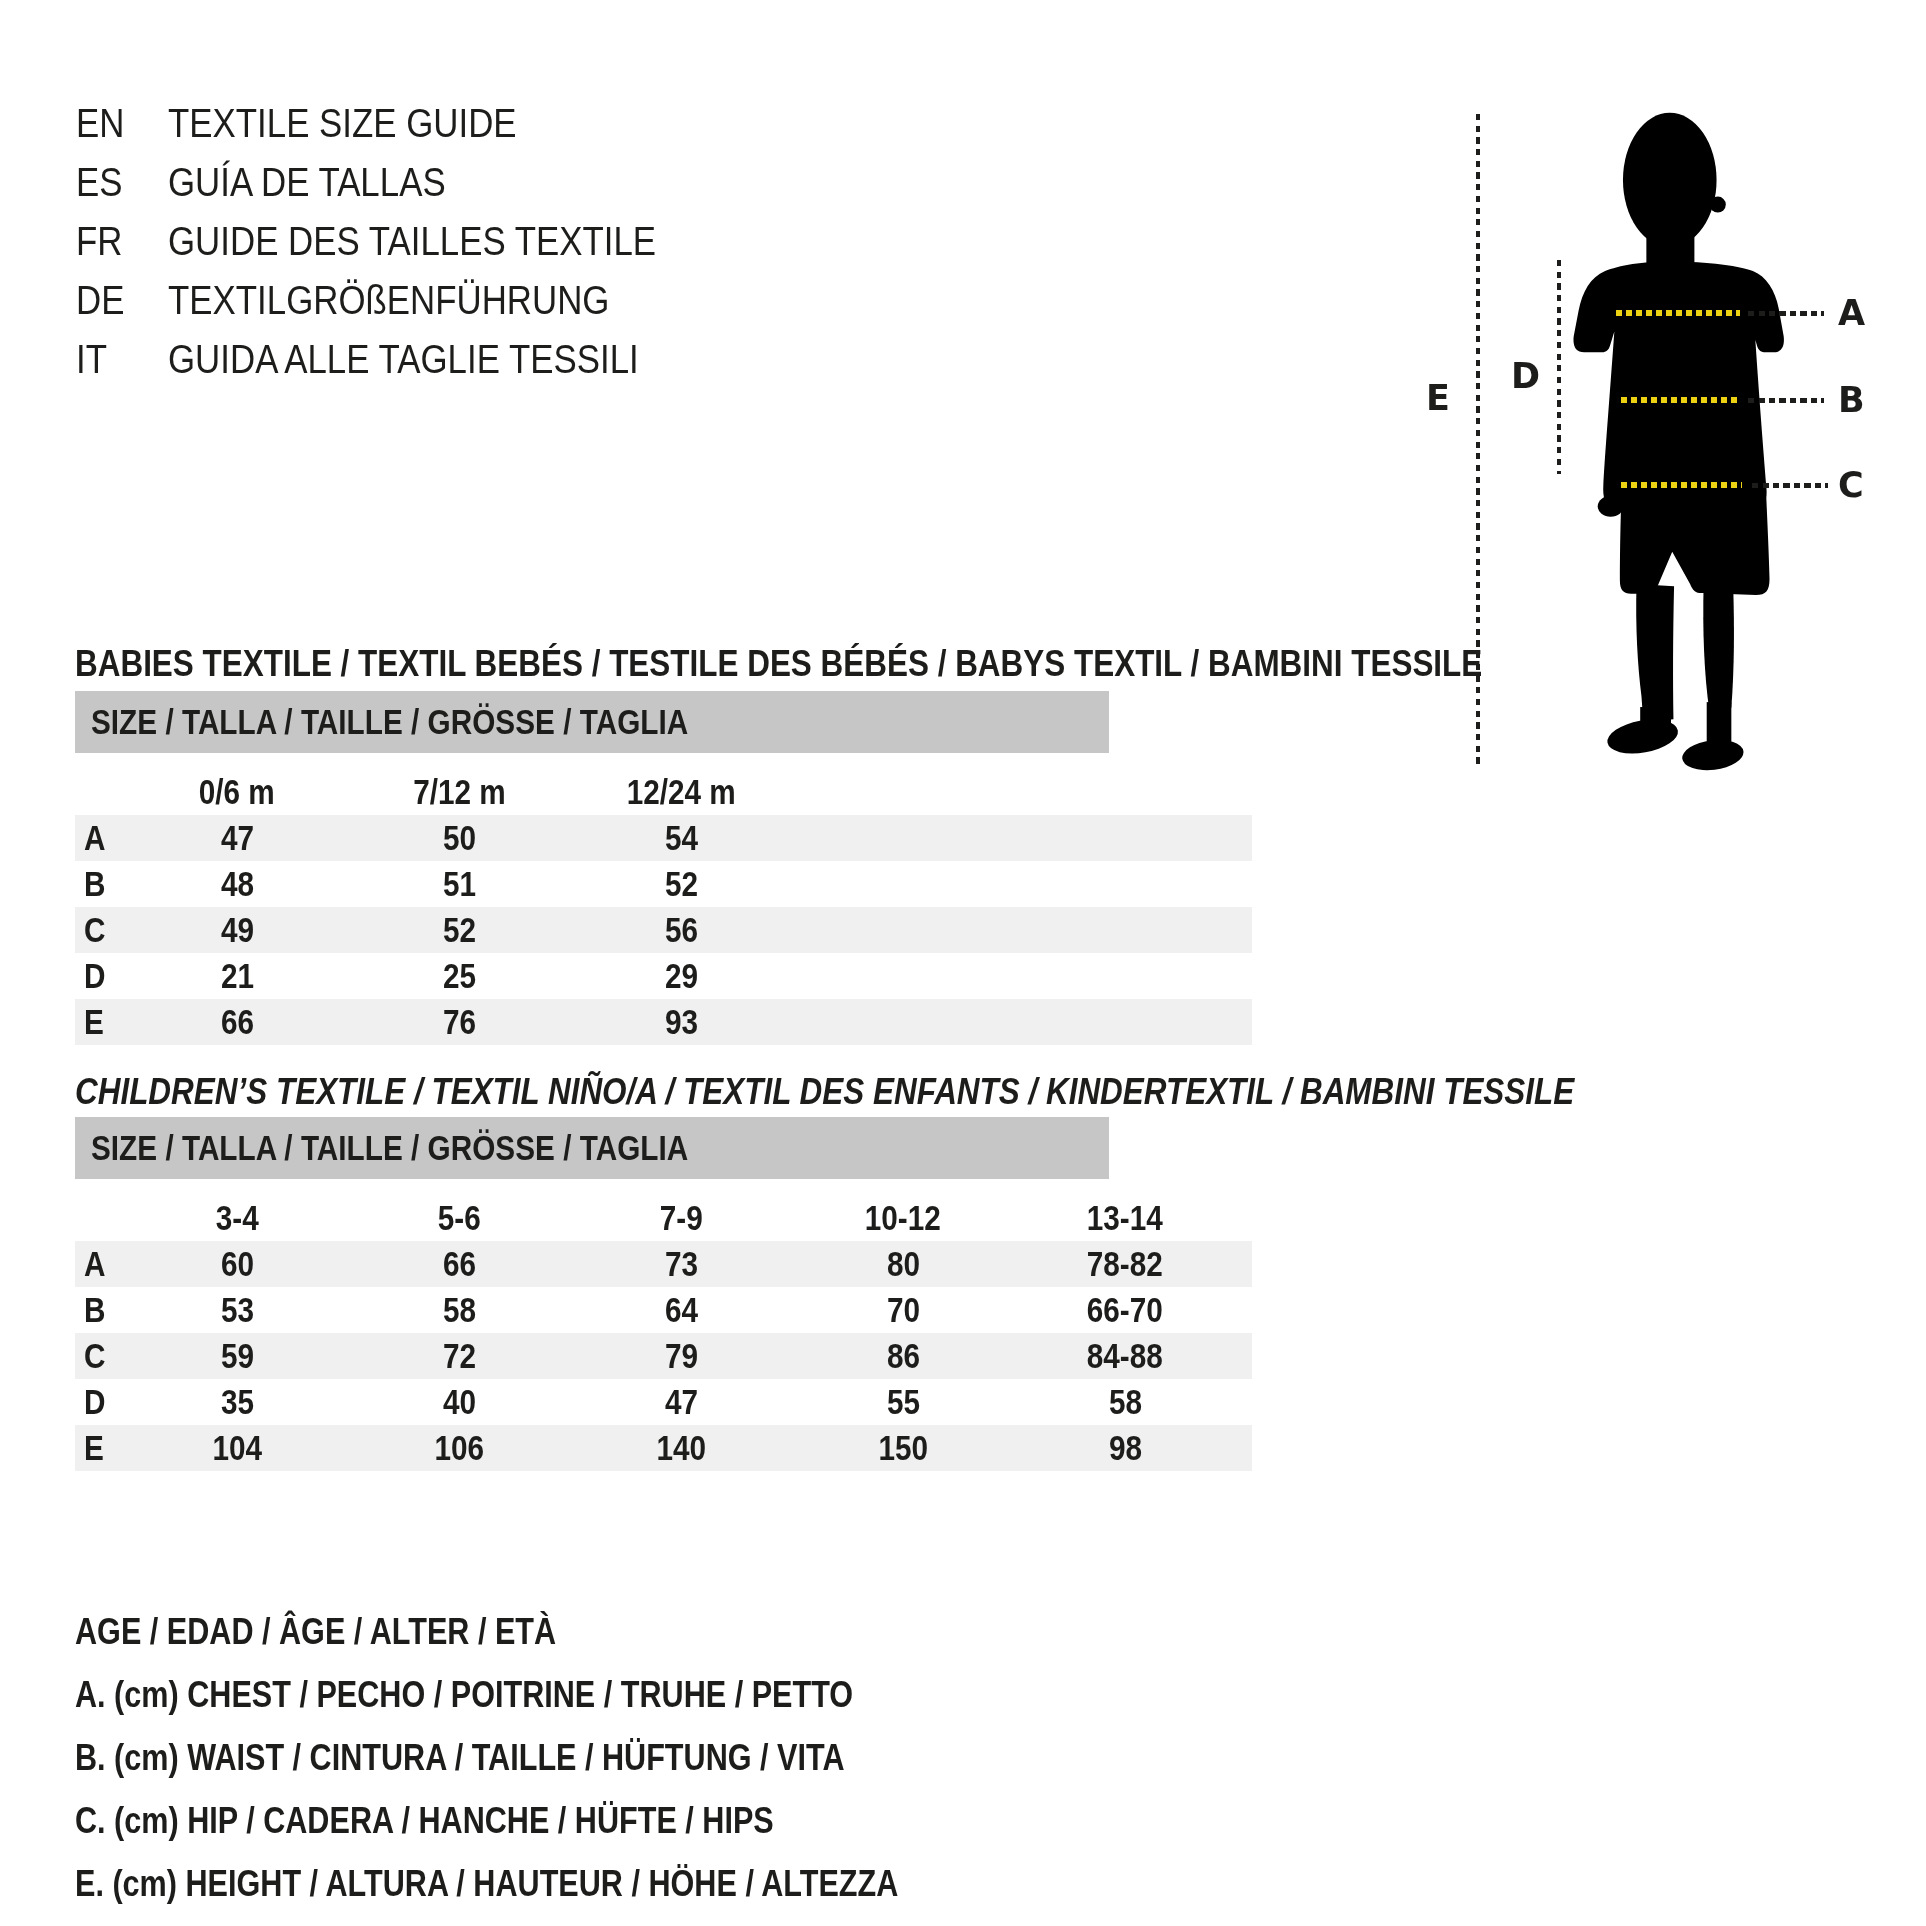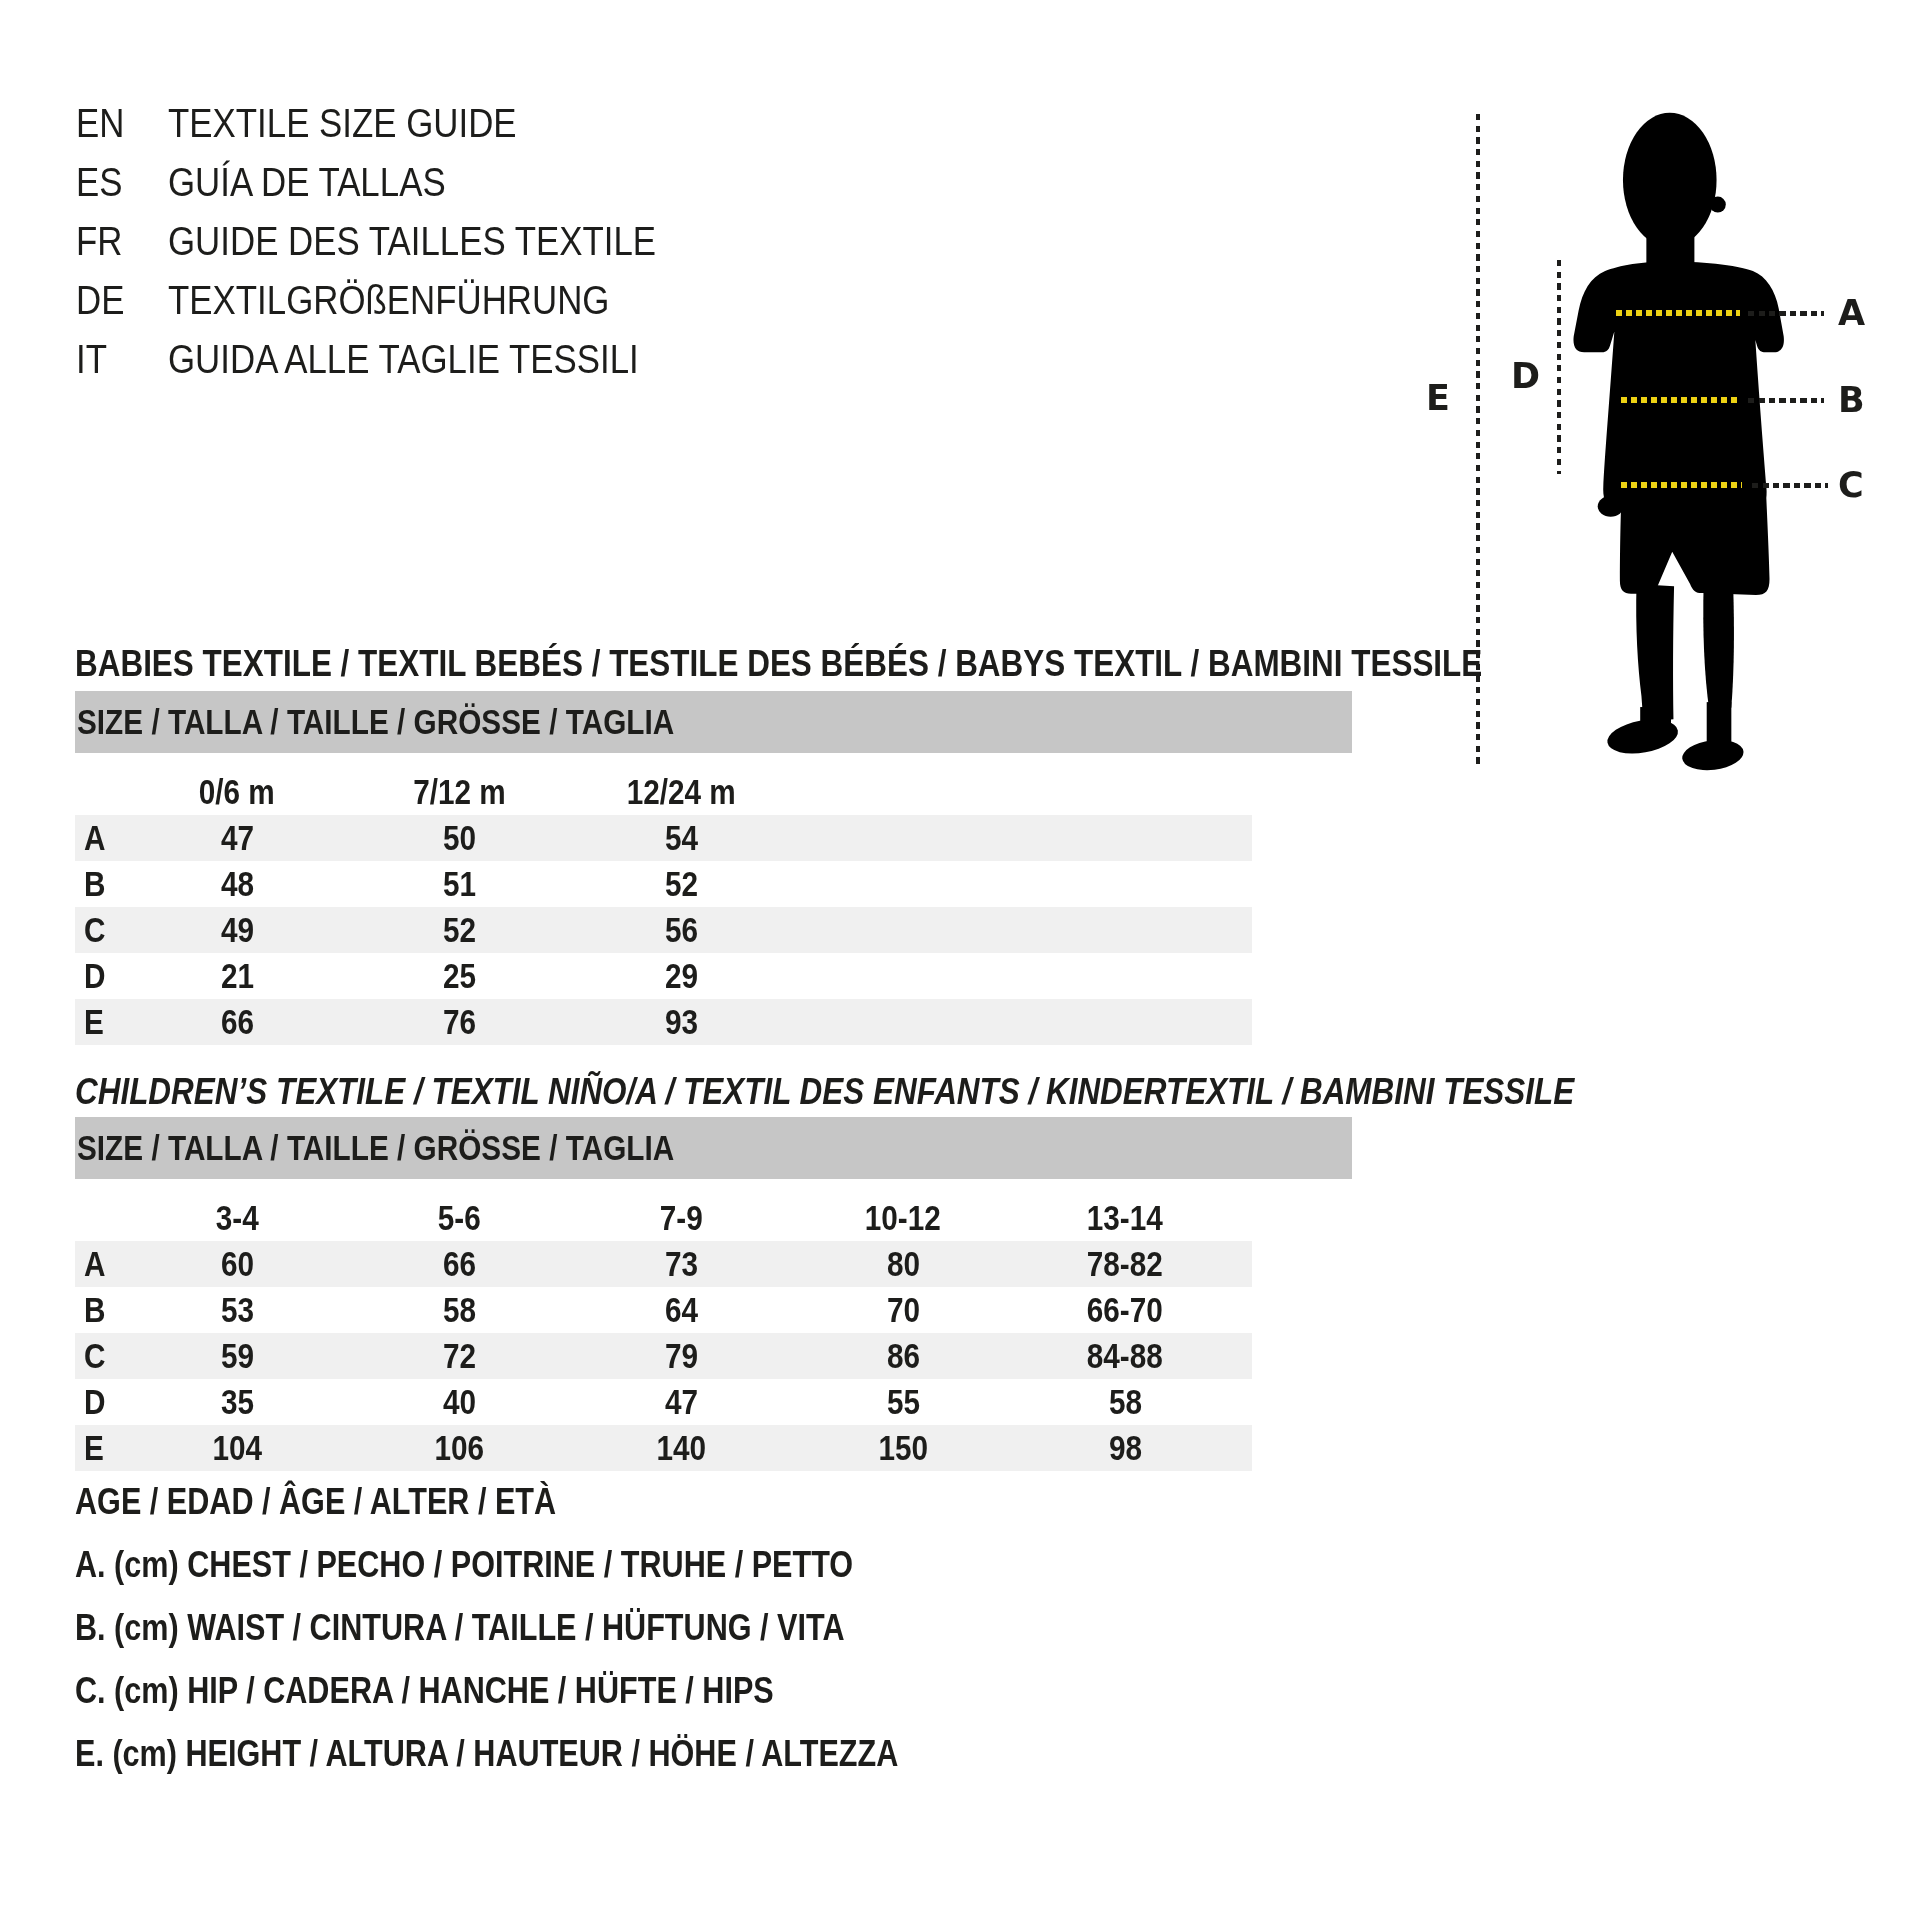--- a/index.html
+++ b/index.html
@@ -20,41 +20,41 @@
   .lang-row{display:flex;align-items:center;height:59px;font-size:41px;font-weight:400;}
   .lang-code{width:92px;flex:0 0 92px;}
 
   
   .section-title{position:absolute;left:75px;font-size:37px;font-weight:700;line-height:37px;}
   #babies-title{top:645px;}
   #children-title{top:1073px;font-style:italic;}
 
   
   .size-bar{
-    position:absolute;left:75px;width:1277px;height:62px;
+    position:absolute;left:75px;width:1034px;height:62px;
     background:#c6c6c6;font-size:35px;font-weight:700;line-height:62px;
-    padding-left:2px;box-sizing:border-box;
+    padding-left:16px;box-sizing:border-box;
   }
   #babies-bar{top:691px;}
   #children-bar{top:1117px;}
   .tbl{position:absolute;left:75px;width:1177px;margin-top:16px;}
   #babies-tbl{top:753px;}
   #children-tbl{top:1179px;}
   .trow{
     display:grid;grid-template-columns:51px repeat(3,222px);
     height:46px;align-items:center;font-size:35px;font-weight:700;
   }
   .trow.c5{grid-template-columns:51px repeat(5,222px);}
   .trow.hdr{height:46px;}
   .trow.stripe{background:#f0f0f0;}
   .tlabel{padding-left:8.6px;}
   .tcell{text-align:center;}
 
   
-  .legend{position:absolute;left:75px;top:1470px;}
+  .legend{position:absolute;left:75px;top:1600px;}
   .legend-line{height:63px;display:flex;align-items:center;font-size:36px;font-weight:700;}
 
   
   .figure{position:absolute;left:1405px;top:99px;width:521px;height:721px;}
   .vdots{position:absolute;width:4.3px;
     background:repeating-linear-gradient(180deg,#1d1d1b 0 6.2px,transparent 6.2px 11.7px);}
   #e-line{left:71px;top:15.4px;height:654px;}
   #d-line{left:152px;top:161px;height:214px;}
   .dash-y{position:absolute;height:5.5px;
     background:repeating-linear-gradient(90deg,#edd214 0 6.2px,transparent 6.2px 10px);}

